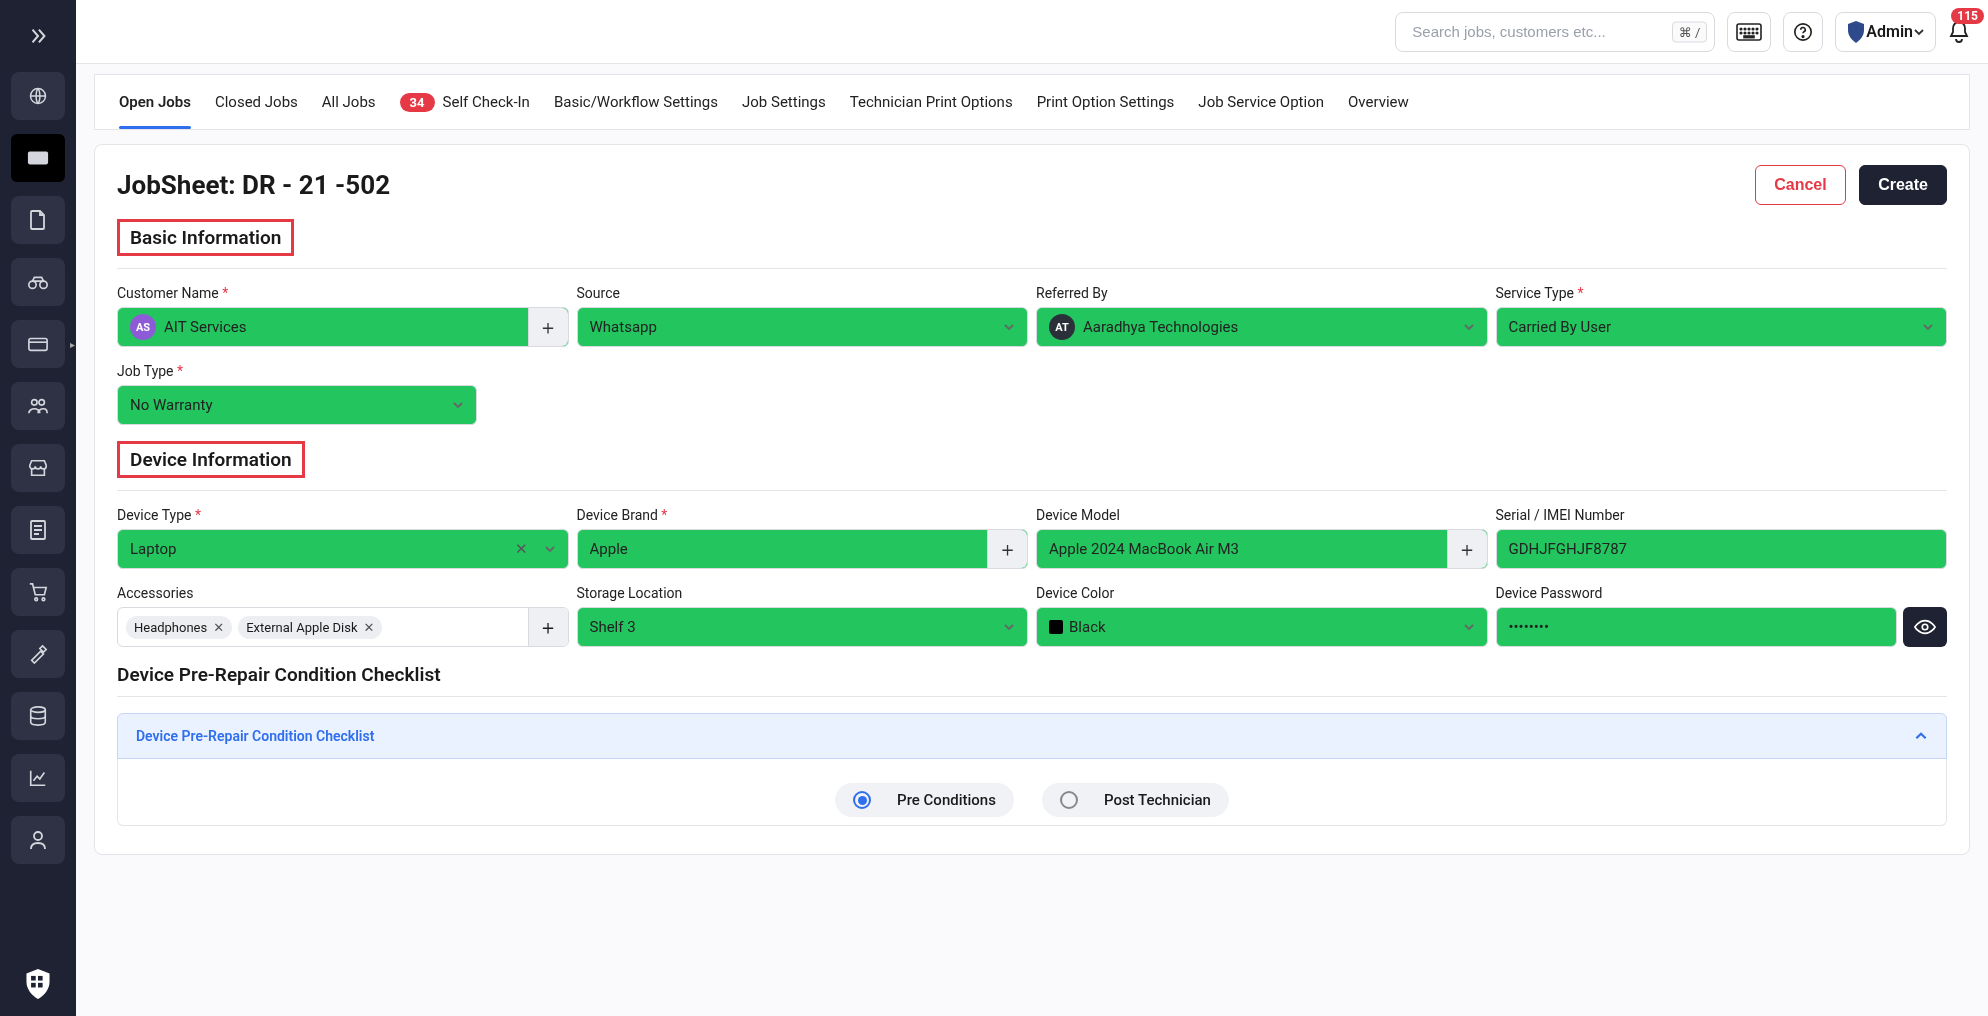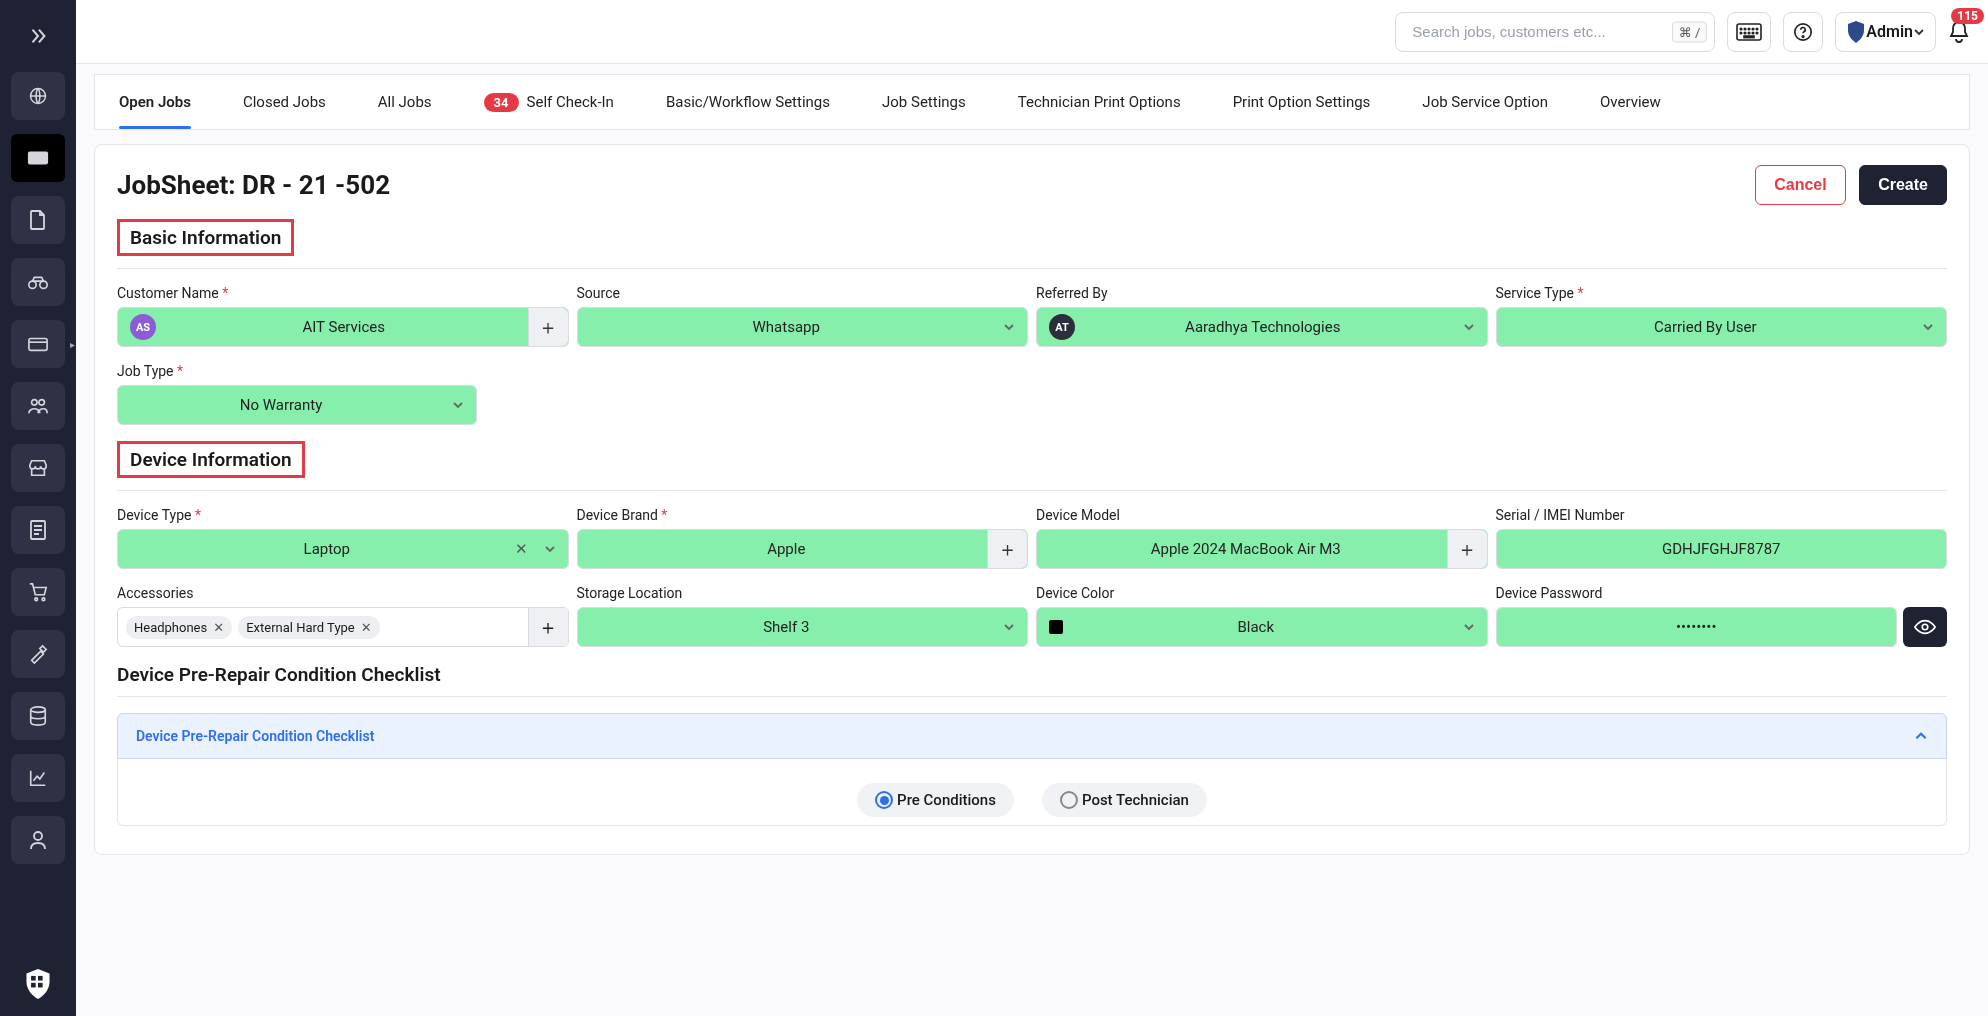--- a/index.html
+++ b/index.html
@@ -28,21 +28,21 @@
   .tb-btn { height:40px; min-width:40px; border:1px solid #d8dae0; border-radius:8px; background:#fff; display:flex; align-items:center; justify-content:center; cursor:pointer; padding:0 8px; }
   .tb-profile { height:40px; border:1px solid #d8dae0; border-radius:8px; background:#fff; display:flex; align-items:center; padding:0 10px; cursor:pointer; font-weight:600; font-size:16px;}
   .shield { color:#2f4a8a; }
   .bell-wrap { position:relative; height:40px; display:flex; align-items:center; cursor:pointer; }
   .bell-badge { position:absolute; top:-4px; right:-14px; background:#e63946; color:#fff; font-size:12px; font-weight:700; border-radius:10px; padding:1px 6px; }
 
   
   .content { padding:10px 18px 30px; }
 
   
-  .tabs-card { background:#fff; border:1px solid #e3e5e9; border-radius:0; padding:0 24px; display:flex; align-items:center; height:56px; gap:52px; overflow-x:auto;}
+  .tabs-card { background:#fff; border:1px solid #e3e5e9; border-radius:0; padding:0 24px; display:flex; align-items:center; height:56px; gap:24px; overflow-x:auto;}
   .tab { white-space:nowrap; cursor:pointer; color:#222; font-size:15px; height:100%; display:flex; align-items:center; position:relative; }
   .tab.active { font-weight:600; }
   .tab.active::after { content:""; position:absolute; left:0; right:0; bottom:0; height:3px; background:#2f6fed; border-radius:2px;}
   .tab-badge { background:#e63946; color:#fff; font-weight:700; font-size:13px; border-radius:12px; padding:2px 10px; margin-right:8px; }
 
   
   .form-card { background:#fff; border:1px solid #e3e5e9; border-radius:8px; margin-top:14px; padding:20px 22px 28px; }
 
   .page-head { display:flex; align-items:center; justify-content:space-between; margin-bottom:14px; }
   .page-title { font-size:26px; font-weight:700; }
@@ -52,21 +52,21 @@
 
   .section-label { display:inline-block; font-size:19px; font-weight:600; border:3px solid #e63946; padding:4px 10px; margin-bottom:6px; }
   .section-divider { height:1px; background:#e3e5e9; margin:6px 0 16px; }
 
   .row { display:grid; grid-template-columns: repeat(4, 1fr); gap:8px; margin-bottom:16px; }
   .field-wrap { display:flex; flex-direction:column; gap:6px; }
   .field-wrap.quarter { grid-column: span 1; max-width:360px; }
   .field-label { font-size:14px; color:#222; }
   .req { color:#e63946; }
 
-  .field { position:relative; height:40px; border:1px solid #d8dae0; border-radius:6px; background:#86efac; display:flex; align-items:center; padding:0 44px 0 12px;text-align:center; }
+  .field { position:relative; height:40px; border:1px solid #d8dae0; border-radius:6px; background:#22c55e; display:flex; align-items:center; padding:0 44px 0 12px; }
   .field .val { font-size:15px; color:#222; flex:1; white-space:nowrap; overflow:hidden; text-overflow:ellipsis; }
   .field .chev { position:absolute; right:12px; top:50%; transform:translateY(-50%); color:#666; }
   .field .addbtn { position:absolute; right:0; top:0; bottom:0; width:40px; border-left:1px solid #d8dae0; background:#eef0f3; display:flex; align-items:center; justify-content:center; cursor:pointer; font-size:20px; color:#333; border-radius:0 6px 6px 0;}
   .field .clearbtn { position:absolute; right:40px; top:50%; transform:translateY(-50%); color:#555; cursor:pointer; font-size:15px;}
   .avatar { width:26px; height:26px; border-radius:50%; display:inline-flex; align-items:center; justify-content:center; font-size:11px; font-weight:700; color:#fff; margin-right:8px; flex-shrink:0;}
   .avatar.purple { background:#8e5bd6; }
   .avatar.dark   { background:#2b2f3a; }
   .swatch { width:14px; height:14px; border-radius:2px; margin-right:6px; flex-shrink:0; }
 
   .tags-field { height:40px; border:1px solid #d8dae0; border-radius:6px; display:flex; align-items:center; gap:6px; padding:0 44px 0 8px; position:relative; }
@@ -74,21 +74,21 @@
   .tag { background:#eceef2; border-radius:14px; padding:4px 8px; font-size:13px; display:inline-flex; align-items:center; gap:6px; }
   .tag .x { cursor:pointer; color:#555; }
 
   .pwd-wrap { display:flex; gap:6px; }
   .pwd-wrap .field { flex:1; padding-right:12px; }
   .eye-btn { width:44px; height:40px; background:#1e2232; border-radius:6px; display:flex; align-items:center; justify-content:center; color:#fff; cursor:pointer; }
 
   .checklist-head { font-size:19px; font-weight:600; margin:12px 0 10px; }
   .accordion { border:1px solid #c7d6f5; background:#eaf1ff; border-radius:6px 6px 0 0; padding:14px 18px; display:flex; align-items:center; justify-content:space-between; color:#2f6fed; font-weight:600; cursor:pointer;}
   .accordion-body { border:1px solid #e3e5e9; border-top:none; background:#fff; padding:24px 0 8px; display:flex; justify-content:center; gap:28px; border-radius:0 0 6px 6px;}
-  .radio-pill { background:#f0f2f5; border-radius:18px; padding:8px 18px; display:inline-flex; align-items:center; gap:4px; cursor:pointer; font-size:15px; font-weight:500;}
+  .radio-pill { background:#f0f2f5; border-radius:18px; padding:8px 18px; display:inline-flex; align-items:center; gap:26px; cursor:pointer; font-size:15px; font-weight:500;}
   .radio-outer { width:18px; height:18px; border-radius:50%; border:2px solid #888; display:inline-flex; align-items:center; justify-content:center; }
   .radio-outer.checked { border-color:#2f6fed; }
   .radio-inner { width:9px; height:9px; border-radius:50%; background:#2f6fed; }
 
   svg { display:block; }
 </style>
 </head>
 <body>
 
 <div class="app">
@@ -378,21 +378,21 @@
 
         <div class="row">
           <div class="field-wrap">
             <div class="field-label">Accessories</div>
             <div class="tags-field">
               <span class="tag">
                   <span>Headphones</span>
                   <span class="x">✕</span>
                 </span>
               <span class="tag">
-                  <span>External Hard Type</span>
+                  <span>External Apple Disk</span>
                   <span class="x">✕</span>
                 </span>
               <span class="addbtn">＋</span>
             </div>
           </div>
           <div class="field-wrap">
             <div class="field-label">Storage Location</div>
             <div class="field">
               <span class="val">Shelf 3</span>
               <svg class="chev" width="12" height="8" viewBox="0 0 12 8" fill="none" stroke="currentColor" stroke-width="1.8">

